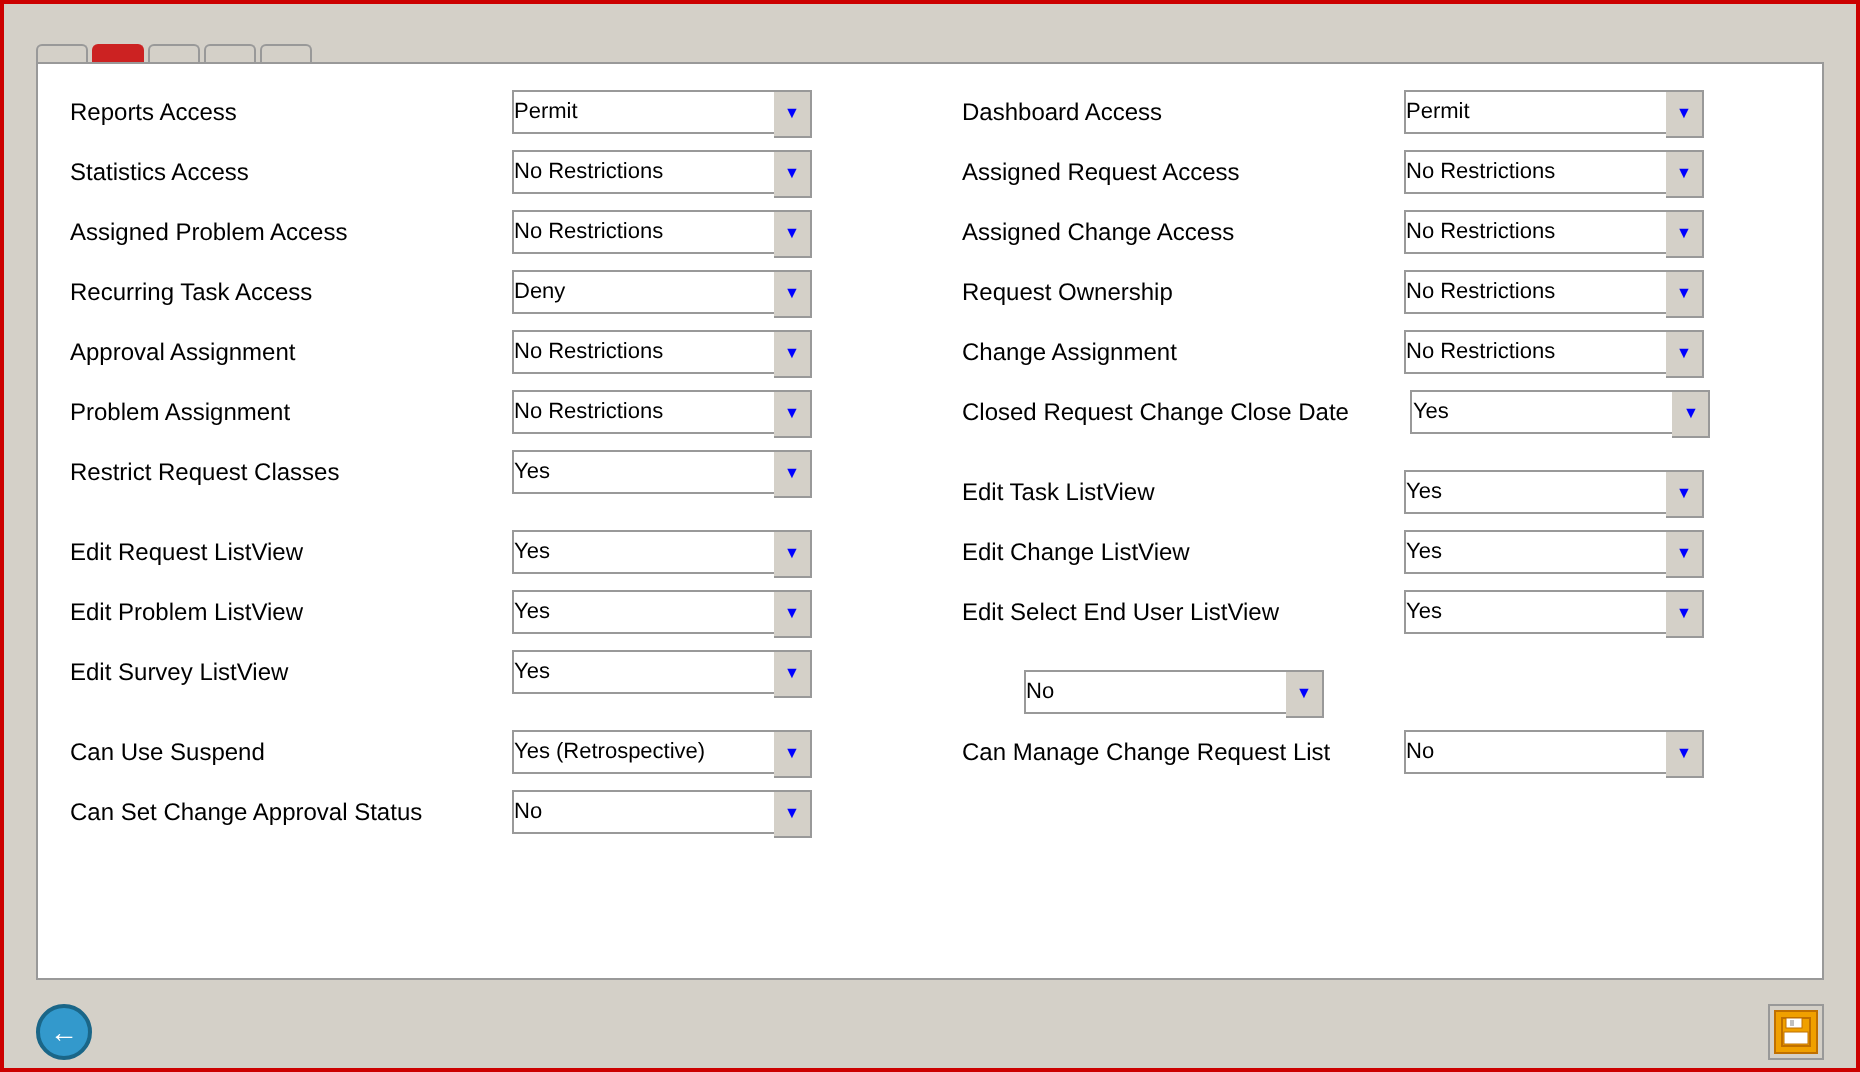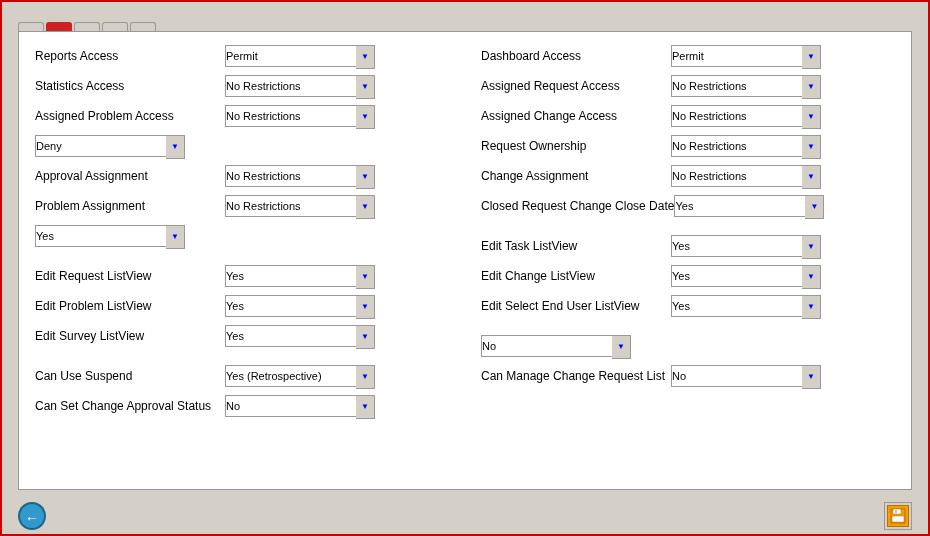--- a/index.html
+++ b/index.html
@@ -105,20 +105,21 @@
     .select-wrapper select {
       padding-right: 20px;
       width: 150px;
       height: 22px;
       border: 1px solid #999;
       background: #fff;
       font-size: 11px;
       appearance: none;
       -webkit-appearance: none;
       cursor: pointer;
+      margin-left: 31px;
     }
     .spacer-row {
       height: 10px;
     }
     .bottom-bar {
       display: flex;
       justify-content: space-between;
       align-items: center;
       padding: 4px 16px;
       background: #d4d0c8;
@@ -186,37 +187,39 @@
               <div class="select-wrapper"><select><option value="Permit">Permit</option><option value="Deny">Deny</option><option value="No Restrictions" selected="">No Restrictions</option></select></div>
             </div>
           </div>
           <div class="form-row">
             <div class="form-label">Assigned Problem Access</div>
             <div class="form-control-wrap">
               <div class="select-wrapper"><select><option value="Permit">Permit</option><option value="Deny">Deny</option><option value="No Restrictions" selected="">No Restrictions</option></select></div>
             </div>
           </div>
           <div class="form-row">
+            <div class="form-label">Recurring Task Access</div>
             <div class="form-control-wrap">
               <div class="select-wrapper"><select><option value="Permit">Permit</option><option value="Deny" selected="">Deny</option><option value="No Restrictions">No Restrictions</option></select></div>
             </div>
           </div>
           <div class="form-row">
             <div class="form-label">Approval Assignment</div>
             <div class="form-control-wrap">
               <div class="select-wrapper"><select><option value="Permit">Permit</option><option value="Deny">Deny</option><option value="No Restrictions" selected="">No Restrictions</option><option value="Restrictions">Restrictions</option></select></div>
             </div>
           </div>
           <div class="form-row">
             <div class="form-label">Problem Assignment</div>
             <div class="form-control-wrap">
               <div class="select-wrapper"><select><option value="Permit">Permit</option><option value="Deny">Deny</option><option value="No Restrictions" selected="">No Restrictions</option><option value="Restrictions">Restrictions</option></select></div>
             </div>
           </div>
           <div class="form-row">
+            <div class="form-label">Restrict Request Classes</div>
             <div class="form-control-wrap">
               <div class="select-wrapper"><select><option value="Yes">Yes</option><option value="No">No</option></select></div>
             </div>
           </div>
           <div class="spacer-row"></div>
           <div class="form-row">
             <div class="form-label">Edit Request ListView</div>
             <div class="form-control-wrap">
               <div class="select-wrapper"><select><option value="Yes">Yes</option><option value="No">No</option></select></div>
             </div>

